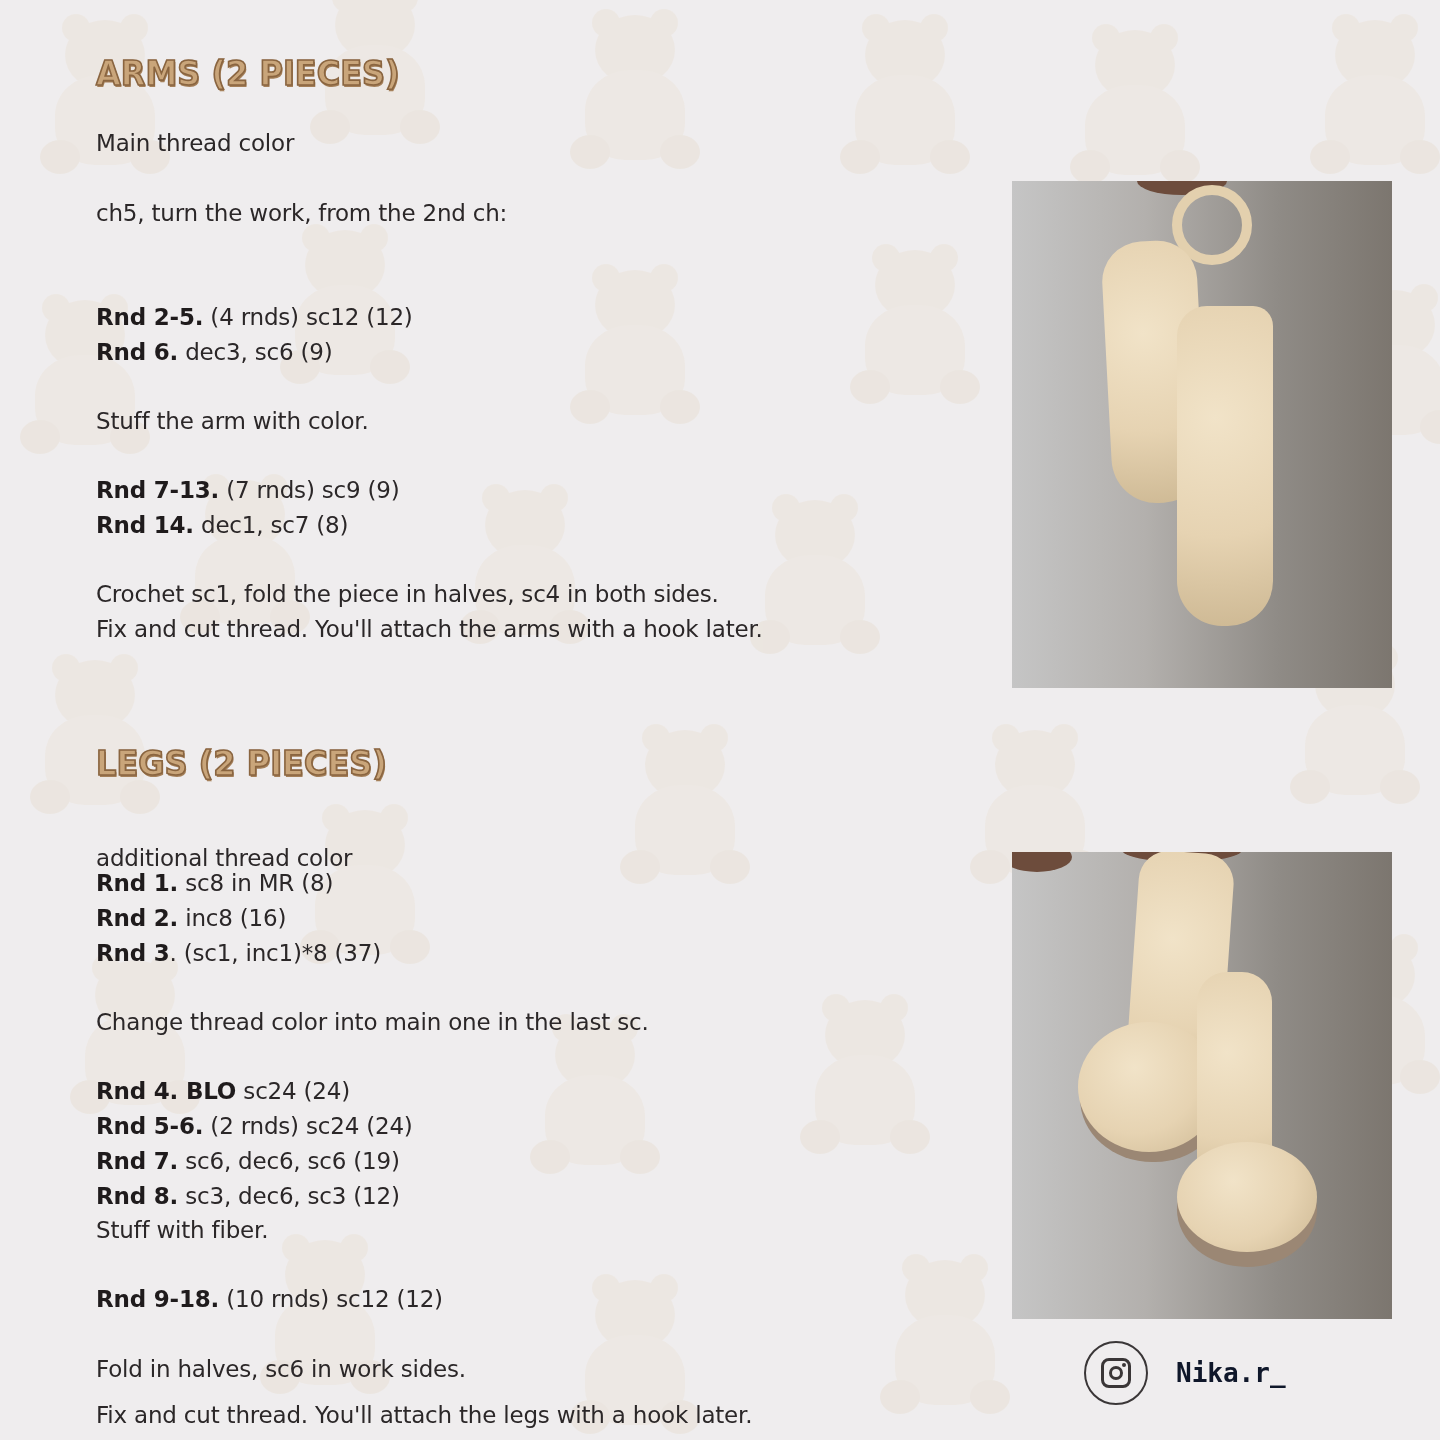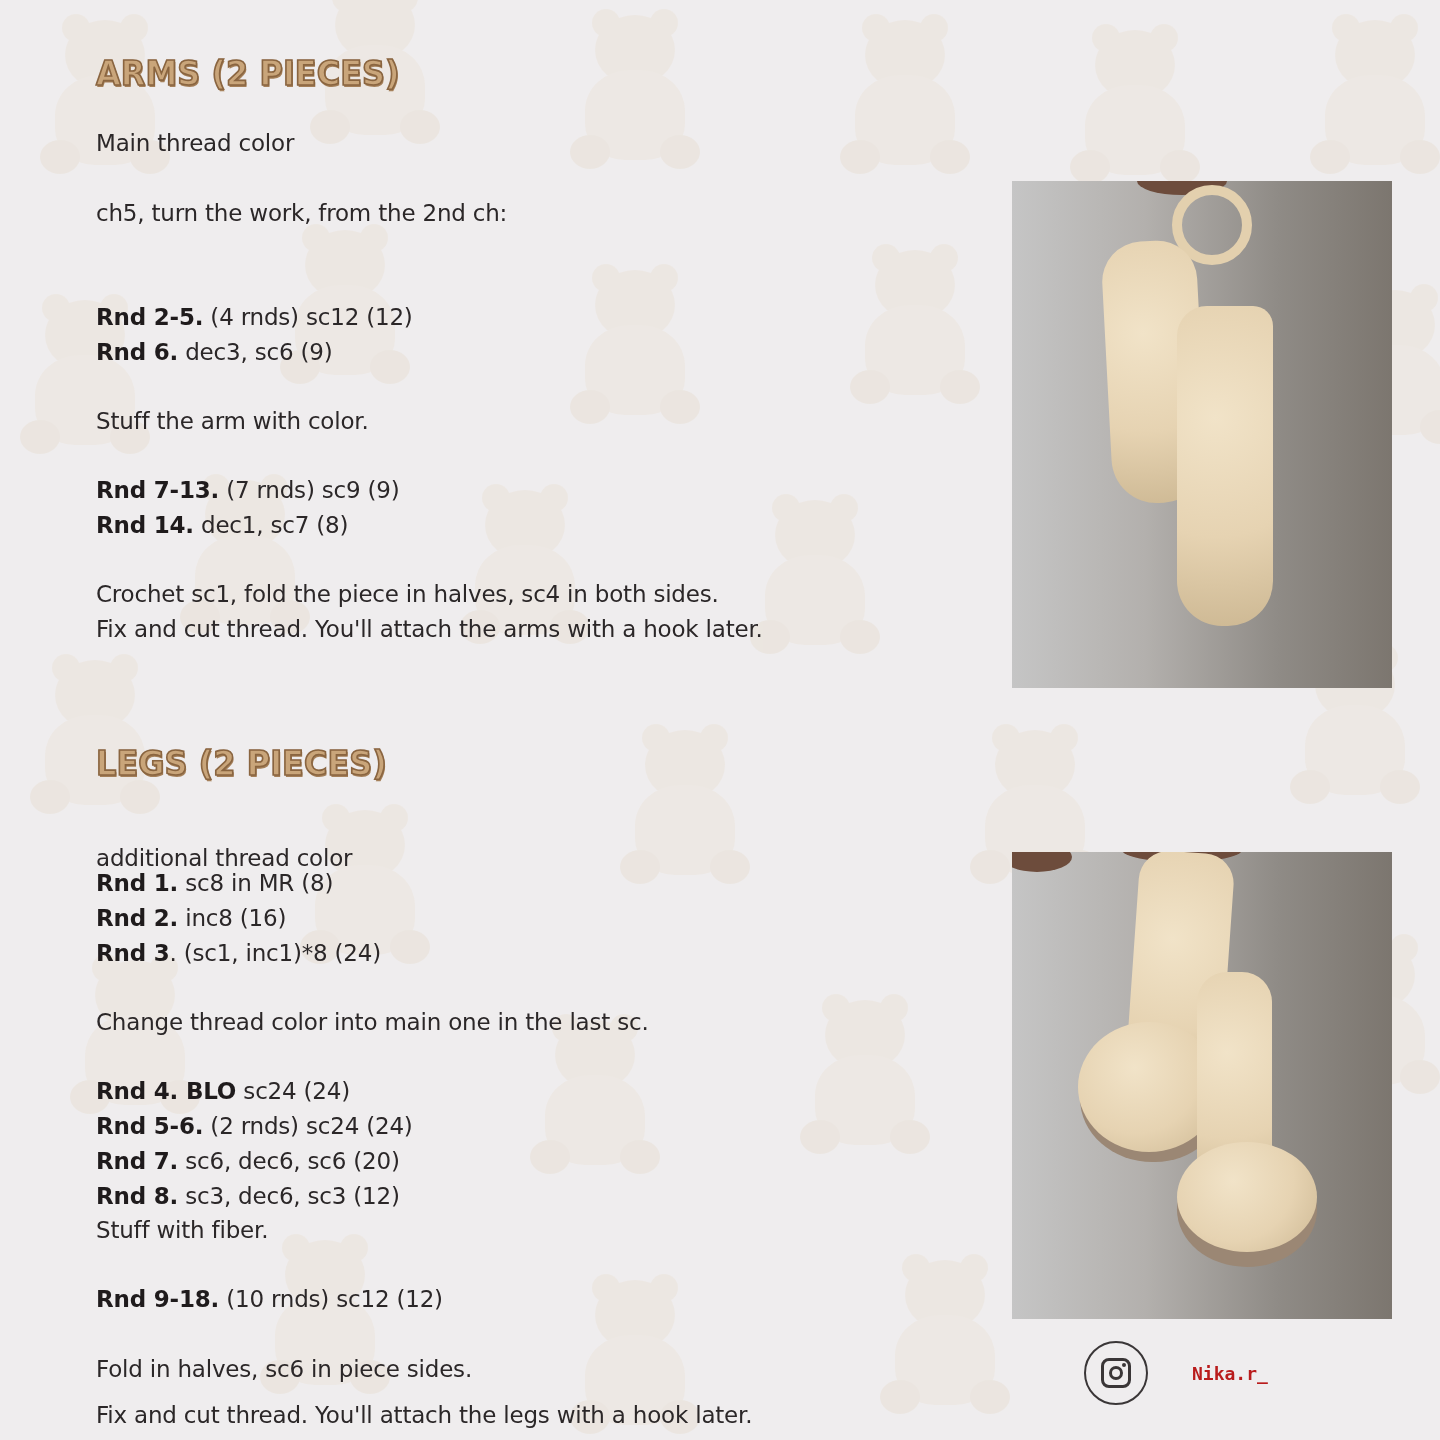--- a/index.html
+++ b/index.html
@@ -42,21 +42,21 @@
   .photo-legs { top: 852px; height: 467px; }
   .yarn { position: absolute; background: radial-gradient(circle at 40% 35%, #f1e3c8 0%, #e6d3b2 55%, #cdb893 100%); }
   .hand { position: absolute; background: #6d4c3c; border-radius: 50%; }
   .toe { position: absolute; background: #9b8774; }
 
   .social { position: absolute; left: 1084px; top: 1341px; display: flex; align-items: center; }
   .ig-circle { width: 60px; height: 60px; border: 2px solid #3a3637; border-radius: 50%; display: flex; align-items: center; justify-content: center; }
   .ig-square { width: 30px; height: 30px; border: 3px solid #3a3637; border-radius: 8px; position: relative; box-sizing: border-box; }
   .ig-lens { position: absolute; left: 5px; top: 5px; width: 14px; height: 14px; border: 3px solid #3a3637; border-radius: 50%; box-sizing: border-box; }
   .ig-dot { position: absolute; right: 2px; top: 2px; width: 4px; height: 4px; background: #3a3637; border-radius: 50%; }
-  .handle { margin-left: 44px; font-family: "DejaVu Sans Mono", monospace; font-size: 18px; font-weight: bold; color: #b91c1c; }
+  .handle { margin-left: 28px; font-family: "DejaVu Sans Mono", monospace; font-size: 26px; font-weight: bold; color: #0f172a; }
 </style>
 </head>
 <body>
 
 <div class="bg-pattern">
   <div class="bear" style="left:30px;top:10px">
       <div class="ear l"></div>
       <div class="ear r"></div>
       <div class="head"></div>
       <div class="body"></div>
@@ -284,29 +284,29 @@
     <div class="yarn" style="left:160px;top:4px;width:60px;height:60px;border-radius:50%;border:10px solid #e3d0ae;background:transparent;"></div>
     <div class="yarn" style="left:95px;top:60px;width:95px;height:262px;border-radius:40px 40px 45px 45px;transform:rotate(-3deg);"></div>
     <div class="yarn" style="left:165px;top:125px;width:96px;height:320px;border-radius:30px 20px 45px 45px;"></div>
   </div>
 
   <div class="heading" style="top:744px">Legs (2 pieces)</div>
   <div class="line" style="top:843px">additional thread color</div>
 
   <div class="line" style="top:868px"><b>Rnd 1.</b><span> sc8 in MR (8)</span></div>
   <div class="line" style="top:903px"><b>Rnd 2.</b><span> inc8 (16)</span></div>
-  <div class="line" style="top:938px"><b>Rnd 3</b><span>. (sc1, inc1)*8 (24)</span></div>
+  <div class="line" style="top:938px"><b>Rnd 3</b><span>. (sc1, inc1)*8 (37)</span></div>
   <div class="line" style="top:1007px"><b></b><span>Change thread color into main one in the last sc.</span></div>
   <div class="line" style="top:1076px"><b>Rnd 4. BLO</b><span> sc24 (24)</span></div>
   <div class="line" style="top:1111px"><b>Rnd 5-6.</b><span> (2 rnds) sc24 (24)</span></div>
-  <div class="line" style="top:1146px"><b>Rnd 7.</b><span> sc6, dec6, sc6 (20)</span></div>
+  <div class="line" style="top:1146px"><b>Rnd 7.</b><span> sc6, dec6, sc6 (19)</span></div>
   <div class="line" style="top:1181px"><b>Rnd 8.</b><span> sc3, dec6, sc3 (12)</span></div>
   <div class="line" style="top:1215px"><b></b><span>Stuff with fiber.</span></div>
   <div class="line" style="top:1284px"><b>Rnd 9-18.</b><span> (10 rnds) sc12 (12)</span></div>
-  <div class="line" style="top:1354px"><b></b><span>Fold in halves, sc6 in piece sides.</span></div>
+  <div class="line" style="top:1354px"><b></b><span>Fold in halves, sc6 in work sides.</span></div>
   <div class="line" style="top:1400px"><b></b><span>Fix and cut thread. You'll attach the legs with a hook later.</span></div>
 
   <div class="photo photo-legs" title="Two crocheted cream legs with brown soles hanging from a hand">
     <div class="hand" style="left:-10px;top:-10px;width:70px;height:30px;"></div>
     <div class="hand" style="left:110px;top:-14px;width:120px;height:24px;"></div>
     <div class="yarn" style="left:120px;top:0px;width:95px;height:250px;border-radius:30px 30px 20px 20px;transform:rotate(4deg);"></div>
     <div class="toe" style="left:68px;top:185px;width:142px;height:125px;border-radius:50% 50% 48% 52%;"></div>
     <div class="yarn" style="left:66px;top:170px;width:142px;height:130px;border-radius:50%;"></div>
     <div class="yarn" style="left:185px;top:120px;width:75px;height:230px;border-radius:30px;"></div>
     <div class="toe" style="left:165px;top:300px;width:140px;height:115px;border-radius:50%;"></div>

